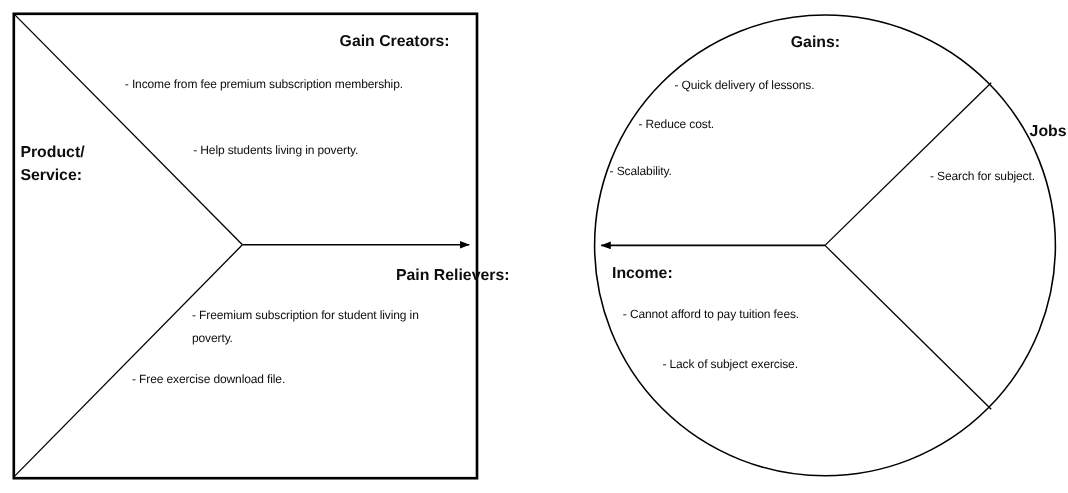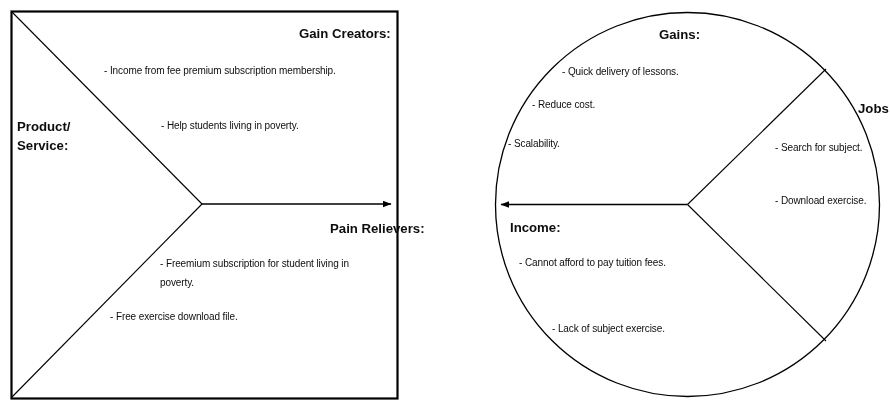--- a/index.html
+++ b/index.html
@@ -34,21 +34,21 @@
     white-space: pre-wrap;
     letter-spacing: -0.1px;
   }
   .hd {
     font-weight: bold;
     font-size: 13.2px;
     letter-spacing: 0px;
   }
 
   
-  #hd-gain-creators { left: 283px; top: 25px; margin-left: 16px; }
+  #hd-gain-creators { left: 283px; top: 25px; }
   #li-gain-1        { left: 104px; top: 62px; width: 292px; }
   #li-gain-2        { left: 161px; top: 117px; width: 238px; }
 
   #hd-product       { left: 17px;  top: 117px; width: 90px; line-height: 19px; }
   #li-product-1     { left: 22px;  top: 180px; width: 92px; }
 
   #hd-pain-rel      { left: 283px; top: 220px; padding-left: 47px; }
   #li-painrel-1     { left: 160px; top: 255px; width: 215px; }
   #li-painrel-2     { left: 110px; top: 308px; width: 250px; }
 
@@ -57,21 +57,21 @@
   #li-gains-1       { left: 562px; top: 63px; width: 215px; }
   #li-gains-2       { left: 532px; top: 96px; width: 160px; }
   #li-gains-3       { left: 508px; top: 135px; width: 150px; }
 
   #hd-jobs          { left: 810px; top: 100px; margin-left: 48px; }
   #li-jobs-1        { left: 775px; top: 139px; width: 92px; }
   #li-jobs-2        { left: 775px; top: 192px; width: 92px; }
 
   #hd-pains         { left: 510px; top: 219px; }
   #li-pains-1       { left: 519px; top: 254px; width: 175px; }
-  #li-pains-2       { left: 552px; top: 320px; width: 190px; }
+  #li-pains-2       { left: 552px; top: 296px; width: 190px; }
 </style>
 </head>
 <body>
 
 <div id="canvas">
 
   <svg id="vpc-svg" viewBox="0 0 890 411" xmlns="http://www.w3.org/2000/svg">
     <defs>
       <marker id="arrowRight" markerWidth="9" markerHeight="9" refX="8" refY="3.2" orient="auto" markerUnits="userSpaceOnUse">
         <path d="M0,0 L8.5,3.2 L0,6.4 z" fill="#000000"></path>
@@ -109,19 +109,18 @@
   <div class="txt" id="li-painrel-1">- Freemium subscription for student living in poverty.</div>
   <div class="txt" id="li-painrel-2">- Free exercise download file.</div>
 
   <div class="txt hd" id="hd-gains">Gains:</div>
   <div class="txt" id="li-gains-1">- Quick delivery of lessons.</div>
   <div class="txt" id="li-gains-2">- Reduce cost.</div>
   <div class="txt" id="li-gains-3">- Scalability.</div>
 
   <div class="txt hd" id="hd-jobs">Jobs:</div>
   <div class="txt" id="li-jobs-1">- Search for subject.</div>
-  <div class="txt" id="li-jobs-2">- Download exercise.</div>
 
   <div class="txt hd" id="hd-pains">Income:</div>
   <div class="txt" id="li-pains-1">- Cannot afford to pay tuition fees.</div>
   <div class="txt" id="li-pains-2">- Lack of subject exercise.</div>
 
 </div>
 
 </body></html>

